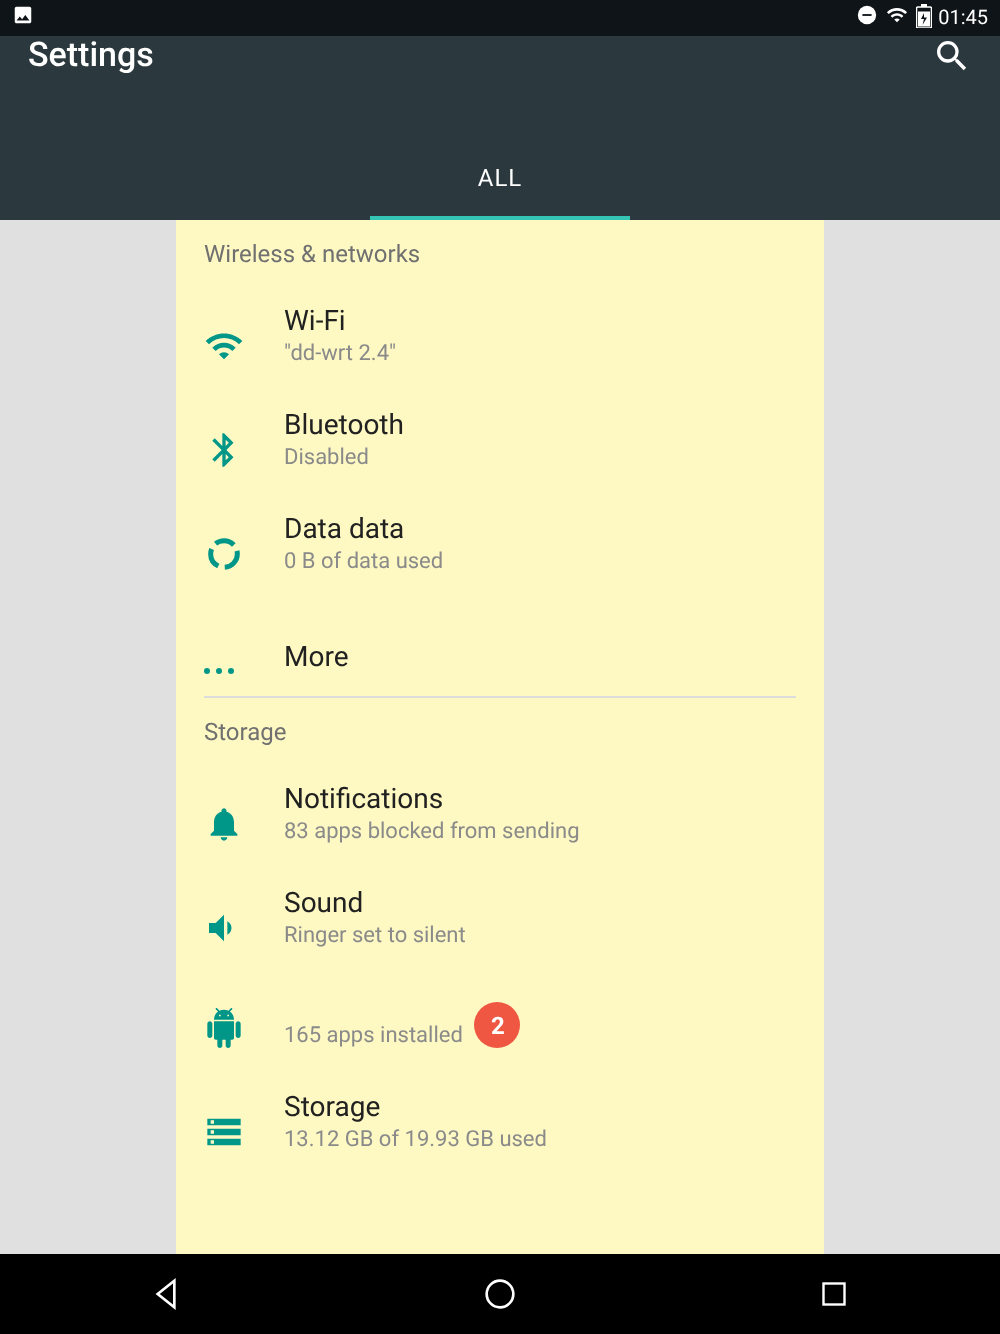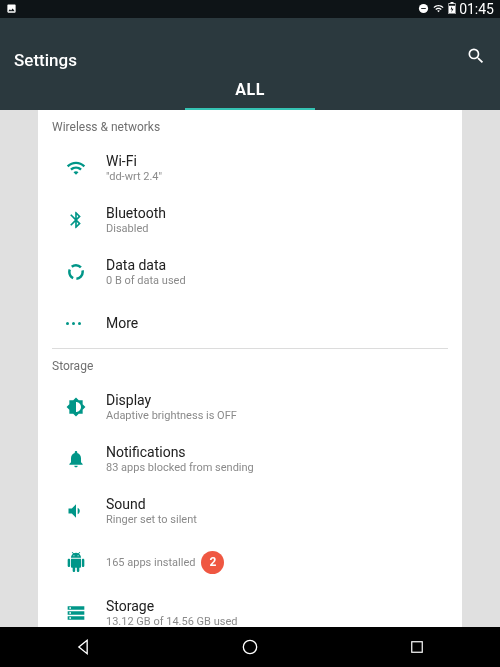--- a/index.html
+++ b/index.html
@@ -1,35 +1,35 @@
 <!DOCTYPE html>
 <html><head>
   <meta charset="utf-8">
   <style>
     * { margin: 0; padding: 0; box-sizing: border-box; font-family: Roboto, "Helvetica Neue", Arial, sans-serif; -webkit-font-smoothing: antialiased; }
     body { width: 500px; height: 667px; background: #e0e0e0; overflow: hidden; position: relative; }
 
-    .status-bar { height: 18px; background: #0e1417; display: flex; align-items: center; justify-content: space-between; padding: 0 6px; color: #fff; font-size: 14px; }
+    .status-bar { height: 18px; background: #0e1417; display: flex; align-items: center; justify-content: space-between; padding: 0 6px; color: #fff; font-size: 10px; }
     .status-left { display: flex; align-items: center; gap: 4px; }
     .status-right { display: flex; align-items: center; gap: 3px; }
     .status-right svg, .status-left svg { flex-shrink: 0; }
 
     .app-bar { background: #2b393e; color: #fff; }
-    .app-bar-main { height: 52px; display: flex; align-items: flex-end; justify-content: space-between; padding: 0 14px; }
+    .app-bar-main { height: 52px; display: flex; align-items: flex-start; justify-content: space-between; padding: 0 14px; }
     .app-title { font-size: 17px; font-weight: 500; }
     .tabs { display: flex; height: 40px; justify-content: center; }
-    .tab { width: 130px; text-align: center; font-size: 16px; font-weight: 700; letter-spacing: 0.5px; color: #9aa7ab; display: flex; align-items: center; justify-content: center; border-bottom: 2px solid transparent; text-transform: uppercase; }
+    .tab { width: 130px; text-align: center; font-size: 12px; font-weight: 400; letter-spacing: 0.5px; color: #9aa7ab; display: flex; align-items: center; justify-content: center; border-bottom: 2px solid transparent; text-transform: uppercase; }
     .tab.active { color: #fff; border-bottom-color: #35c3b3; }
 
     .content-wrap { position: absolute; top: 110px; bottom: 40px; left: 0; right: 0; display: flex; justify-content: center; overflow: hidden; }
-    .content-card { width: 424px; background: #ffffff; overflow: hidden; }
+    .content-card { width: 324px; background: #fef9c3; overflow: hidden; }
     .section-title { font-size: 12px; color: #707070; padding: 10px 14px 8px; }
     .divider { height: 1px; background: #dcdcdc; margin: 0 14px; }
 
-    .list-item { display: flex; align-items: center; padding: 11px 28px; min-height: 50px; }
+    .list-item { display: flex; align-items: flex-end; padding: 11px 14px; min-height: 50px; }
     .item-icon { width: 40px; display: flex; align-items: center; justify-content: flex-start; color: #009688; }
     .item-text { flex: 1; }
     .item-title { font-size: 14px; color: #212121; font-weight: 400; }
     .item-sub { font-size: 11px; color: #8a8a8a; margin-top: 1px; }
 
     .badge { width: 23px; height: 23px; border-radius: 50%; background: #ef5742; color: #fff; font-size: 12px; font-weight: 700; display: flex; align-items: center; justify-content: center; margin-left: -2px; }
 
     .nav-bar { position: absolute; bottom: 0; left: 0; right: 0; height: 40px; background: #000; display: flex; align-items: center; justify-content: space-around; }
     .nav-btn { width: 80px; height: 40px; display: flex; align-items: center; justify-content: center; }
 
@@ -135,31 +135,20 @@
           </div>
       </div>
       <div class="item-text">
         <div class="item-title">More</div>
       </div>
     </div>
 
     <div class="divider"></div>
     <div class="section-title">Storage</div>
 
-    <div class="list-item">
-      <div class="item-icon">
-        <svg width="20" height="20" viewBox="0 0 24 24" fill="#009688">
-            <path d="M20 15.31L23.31 12 20 8.69V4h-4.69L12 .69 8.69 4H4v4.69L.69 12 4 15.31V20h4.69L12 23.31 15.31 20H20v-4.69zM12 18V6c3.31 0 6 2.69 6 6s-2.69 6-6 6z"></path>
-          </svg>
-      </div>
-      <div class="item-text">
-        <div class="item-title">Display</div>
-        <div class="item-sub">Adaptive brightness is OFF</div>
-      </div>
-    </div>
 
     <div class="list-item">
       <div class="item-icon">
         <svg width="20" height="20" viewBox="0 0 24 24" fill="#009688">
             <path d="M12 22c1.1 0 2-.9 2-2h-4c0 1.1.9 2 2 2zm6-6v-5c0-3.07-1.64-5.64-4.5-6.32V4c0-.83-.67-1.5-1.5-1.5s-1.5.67-1.5 1.5v.68C7.63 5.36 6 7.92 6 11v5l-2 2v1h16v-1l-2-2z"></path>
           </svg>
       </div>
       <div class="item-text">
         <div class="item-title">Notifications</div>
         <div class="item-sub">83 apps blocked from sending</div>
@@ -191,21 +180,21 @@
     </div>
 
     <div class="list-item">
       <div class="item-icon">
         <svg width="20" height="20" viewBox="0 0 24 24" fill="#009688">
             <path d="M2 20h20v-4H2v4zm2-3h2v2H4v-2zM2 4v4h20V4H2zm4 3H4V5h2v2zm-4 7h20v-4H2v4zm2-3h2v2H4v-2z"></path>
           </svg>
       </div>
       <div class="item-text">
         <div class="item-title">Storage</div>
-        <div class="item-sub">13.12 GB of 14.56 GB used</div>
+        <div class="item-sub">13.12 GB of 19.93 GB used</div>
       </div>
     </div>
 
   </div>
 </div>
 
 <div class="nav-bar">
   <div class="nav-btn">
     <svg width="20" height="20" viewBox="0 0 24 24" fill="none" stroke="#fff" stroke-width="1.6">
         <path d="M17 4 L7 12 L17 20 Z" fill="none"></path>

